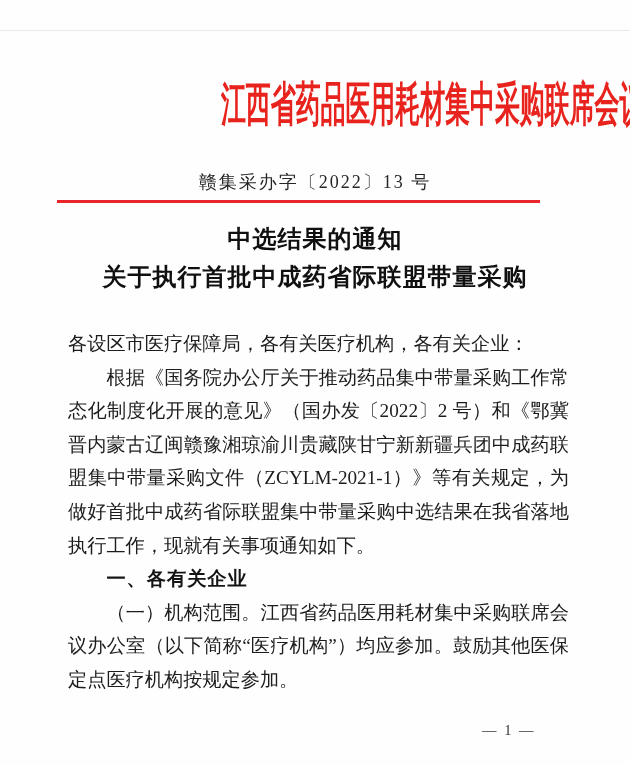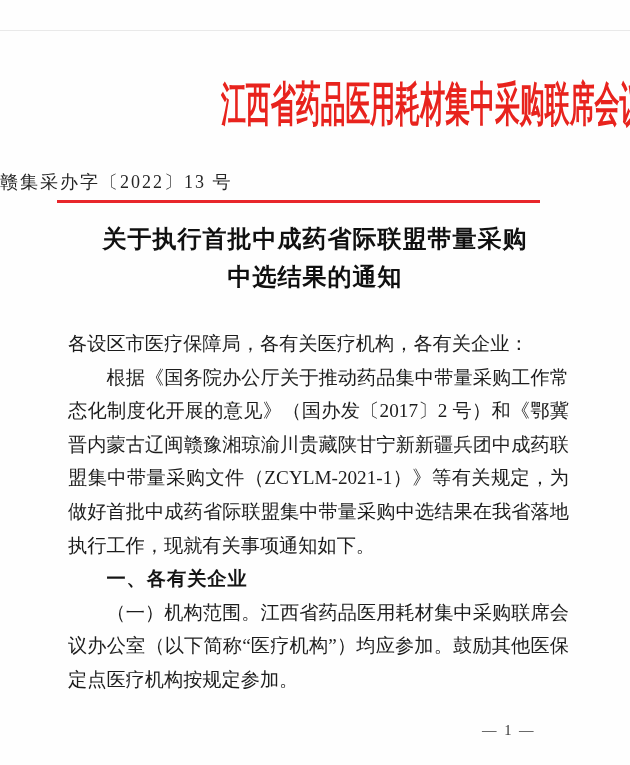--- a/index.html
+++ b/index.html
@@ -42,21 +42,21 @@
     line-height: 52px;
     transform: scaleX(0.53);
     transform-origin: 50% 50%;
   }
   
   .doc-number {
     position: absolute;
     top: 170px;
     left: 0;
     width: 100%;
-    text-align: left;
+    text-align: center;
     font-size: 18px;
     line-height: 24px;
     letter-spacing: 2px;
     color: #262626;
   }
   
   .red-rule {
     position: absolute;
     top: 200px;
     left: 57px;
@@ -126,26 +126,26 @@
 
   <div class="org-header">
     <span class="stretch">江西省药品医用耗材集中采购联席会议办公室</span>
   </div>
 
   <div class="doc-number">赣集采办字〔2022〕13 号</div>
 
   <div class="red-rule"></div>
 
   <div class="doc-title">
+    <div>中选结果的通知</div>
     <div>关于执行首批中成药省际联盟带量采购</div>
-    <div>中选结果的通知</div>
   </div>
 
   <div class="body-block">
     <p class="salutation">各设区市医疗保障局，各有关医疗机构，各有关企业：</p>
-    <p class="para">根据《国务院办公厅关于推动药品集中带量采购工作常态化制度化开展的意见》（国办发〔2017〕2 号）和《鄂冀晋内蒙古辽闽赣豫湘琼渝川贵藏陕甘宁新新疆兵团中成药联盟集中带量采购文件（ZCYLM-2021-1）》等有关规定，为做好首批中成药省际联盟集中带量采购中选结果在我省落地执行工作，现就有关事项通知如下。</p>
+    <p class="para">根据《国务院办公厅关于推动药品集中带量采购工作常态化制度化开展的意见》（国办发〔2022〕2 号）和《鄂冀晋内蒙古辽闽赣豫湘琼渝川贵藏陕甘宁新新疆兵团中成药联盟集中带量采购文件（ZCYLM-2021-1）》等有关规定，为做好首批中成药省际联盟集中带量采购中选结果在我省落地执行工作，现就有关事项通知如下。</p>
     <p class="section-heading">一、各有关企业</p>
     <p class="para">（一）机构范围。江西省药品医用耗材集中采购联席会议办公室（以下简称“医疗机构”）均应参加。鼓励其他医保定点医疗机构按规定参加。</p>
   </div>
 
   <div class="page-number">— 1 —</div>
 
 </div>
 
 </body></html>

